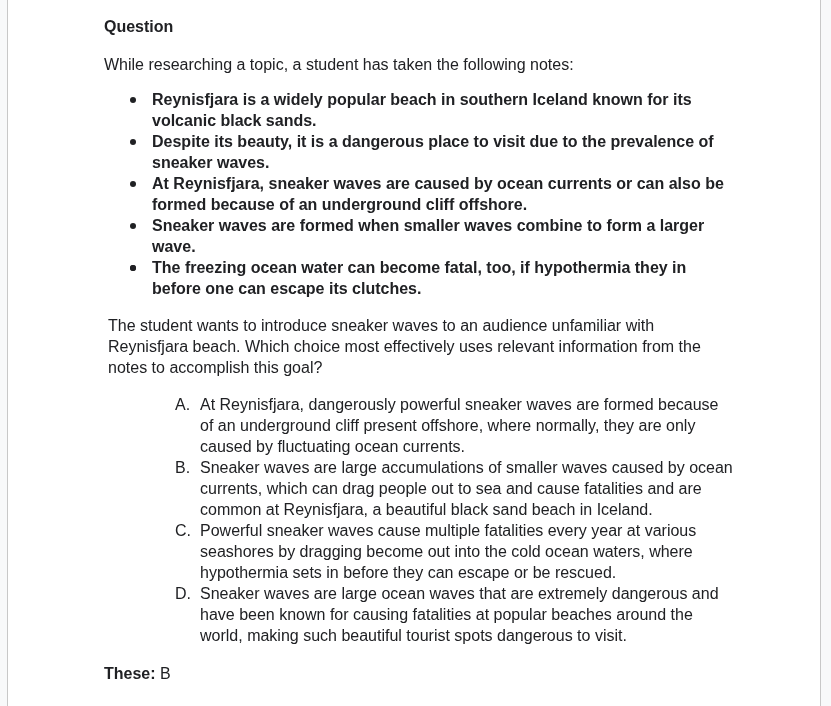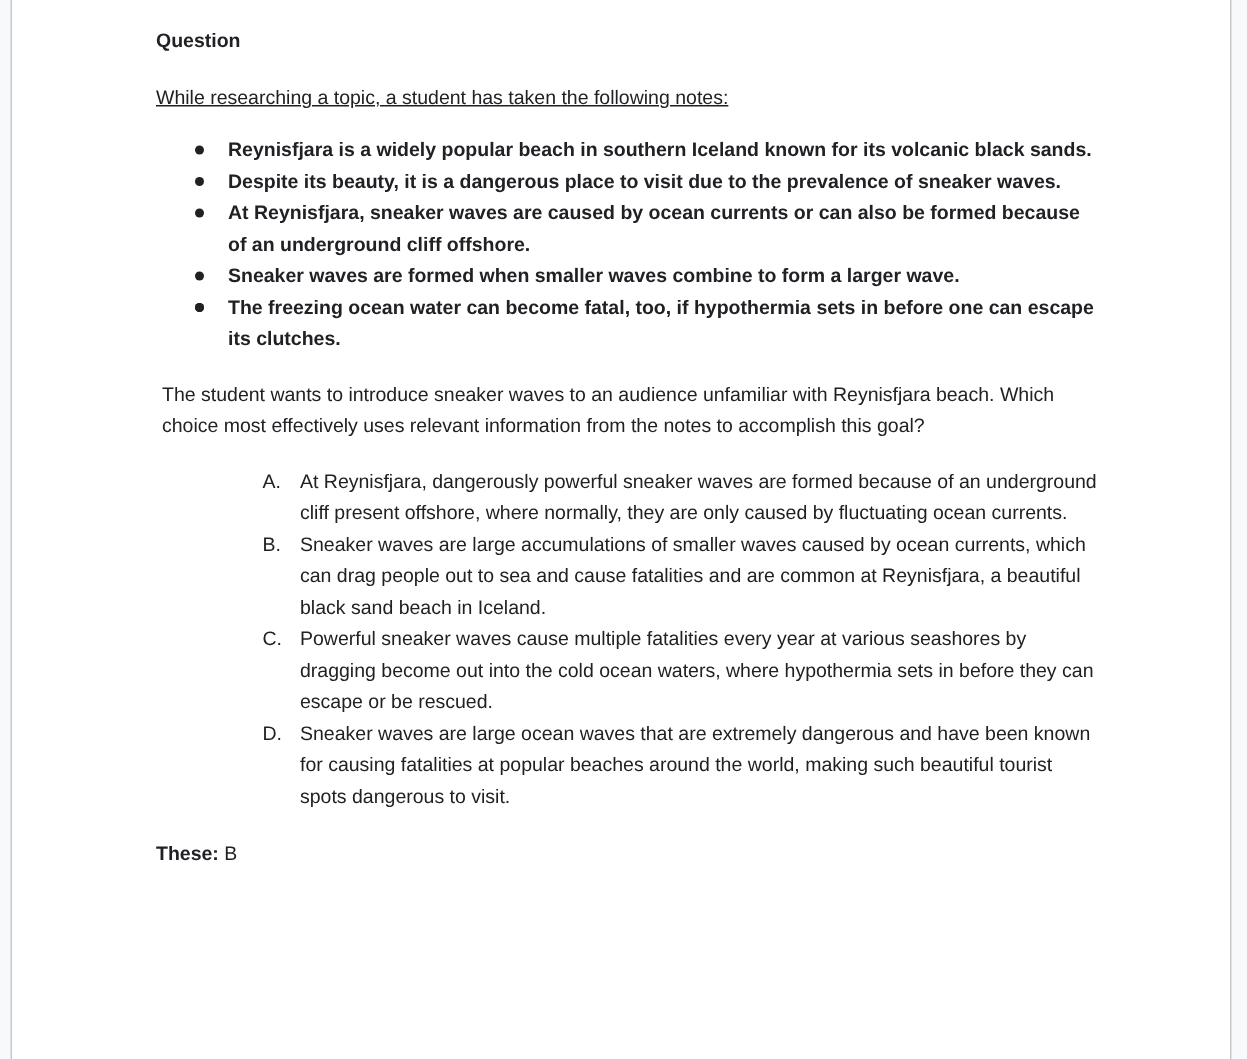--- a/index.html
+++ b/index.html
@@ -23,31 +23,30 @@
       background: #ffffff;
       border-left: 1px solid #c8c8c8;
       border-right: 1px solid #c8c8c8;
       box-sizing: border-box;
     }
     .content {
       position: absolute;
       left: 96px;
       top: 16px;
       width: 630px;
-      font-size: 13px;
+      font-size: 16px;
       line-height: 21px;
     }
     .q-heading {
       font-weight: bold;
       margin: 0;
       height: 21px;
     }
     .intro {
       margin: 17px 0 0 0;
-      text-decoration: underline;
     }
     ul.notes {
       list-style: none;
       margin: 14px 0 0 0;
       padding: 0 0 0 48px;
     }
     ul.notes li {
       position: relative;
       margin: 0;
       padding: 0;
@@ -94,21 +93,21 @@
   <div class="content">
     <p class="q-heading">Question</p>
     <p class="intro">While researching a topic, a student has taken the following notes:</p>
 
     <ul class="notes">
       <li><span class="bullet"></span><span>Reynisfjara is a widely popular beach in southern Iceland known for its volcanic black sands.</span></li>
       <li><span class="bullet"></span><span>Despite its beauty, it is a dangerous place to visit due to the prevalence of sneaker waves.</span></li>
       <li><span class="bullet"></span><span>At Reynisfjara, sneaker waves are caused by ocean currents or can also be formed because of an underground cliff offshore.</span></li>
       <li><span class="bullet"></span><span>Sneaker waves are formed when smaller waves combine to form a larger wave.</span></li>
       <li><span class="bullet"></span></li>
-      <li><span class="bullet"></span><span>The freezing ocean water can become fatal, too, if hypothermia sets in before one can escape its clutches.</span></li>
+      <li><span class="bullet"></span><span>The freezing ocean water can become fatal, too, if hypothermia they in before one can escape its clutches.</span></li>
     </ul>
 
     <p class="prompt">The student wants to introduce sneaker waves to an audience unfamiliar with Reynisfjara beach. Which choice most effectively uses relevant information from the notes to accomplish this goal?</p>
 
     <ol class="choices">
       <li><span class="letter">A.</span><span>At Reynisfjara, dangerously powerful sneaker waves are formed because of an underground cliff present offshore, where normally, they are only caused by fluctuating ocean currents.</span></li>
       <li><span class="letter">B.</span><span>Sneaker waves are large accumulations of smaller waves caused by ocean currents, which can drag people out to sea and cause fatalities and are common at Reynisfjara, a beautiful black sand beach in Iceland.</span></li>
       <li><span class="letter">C.</span><span>Powerful sneaker waves cause multiple fatalities every year at various seashores by dragging become out into the cold ocean waters, where hypothermia sets in before they can escape or be rescued.</span></li>
       <li><span class="letter">D.</span><span>Sneaker waves are large ocean waves that are extremely dangerous and have been known for causing fatalities at popular beaches around the world, making such beautiful tourist spots dangerous to visit.</span></li>
     </ol>

